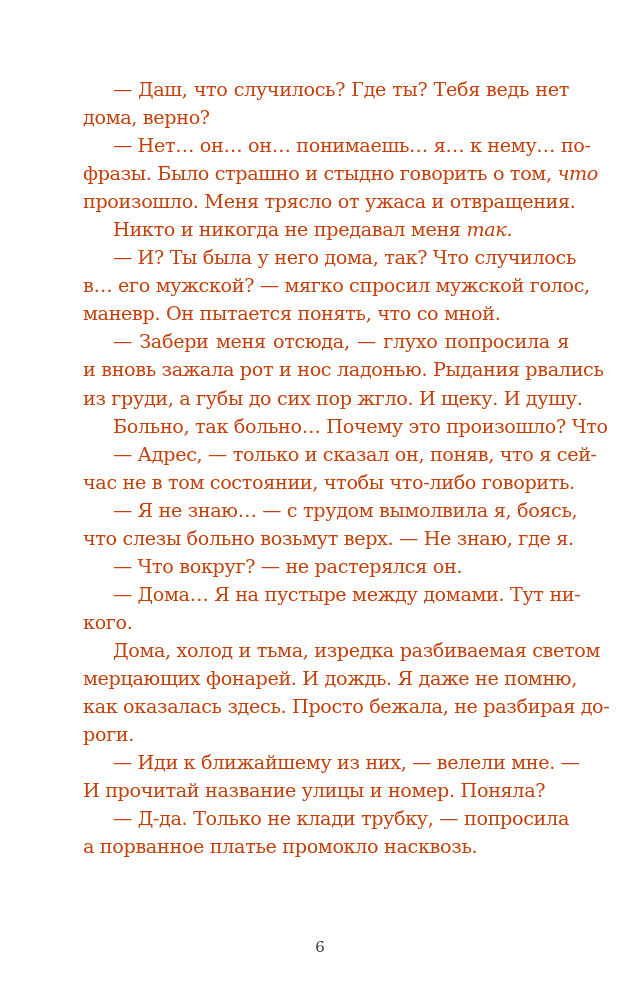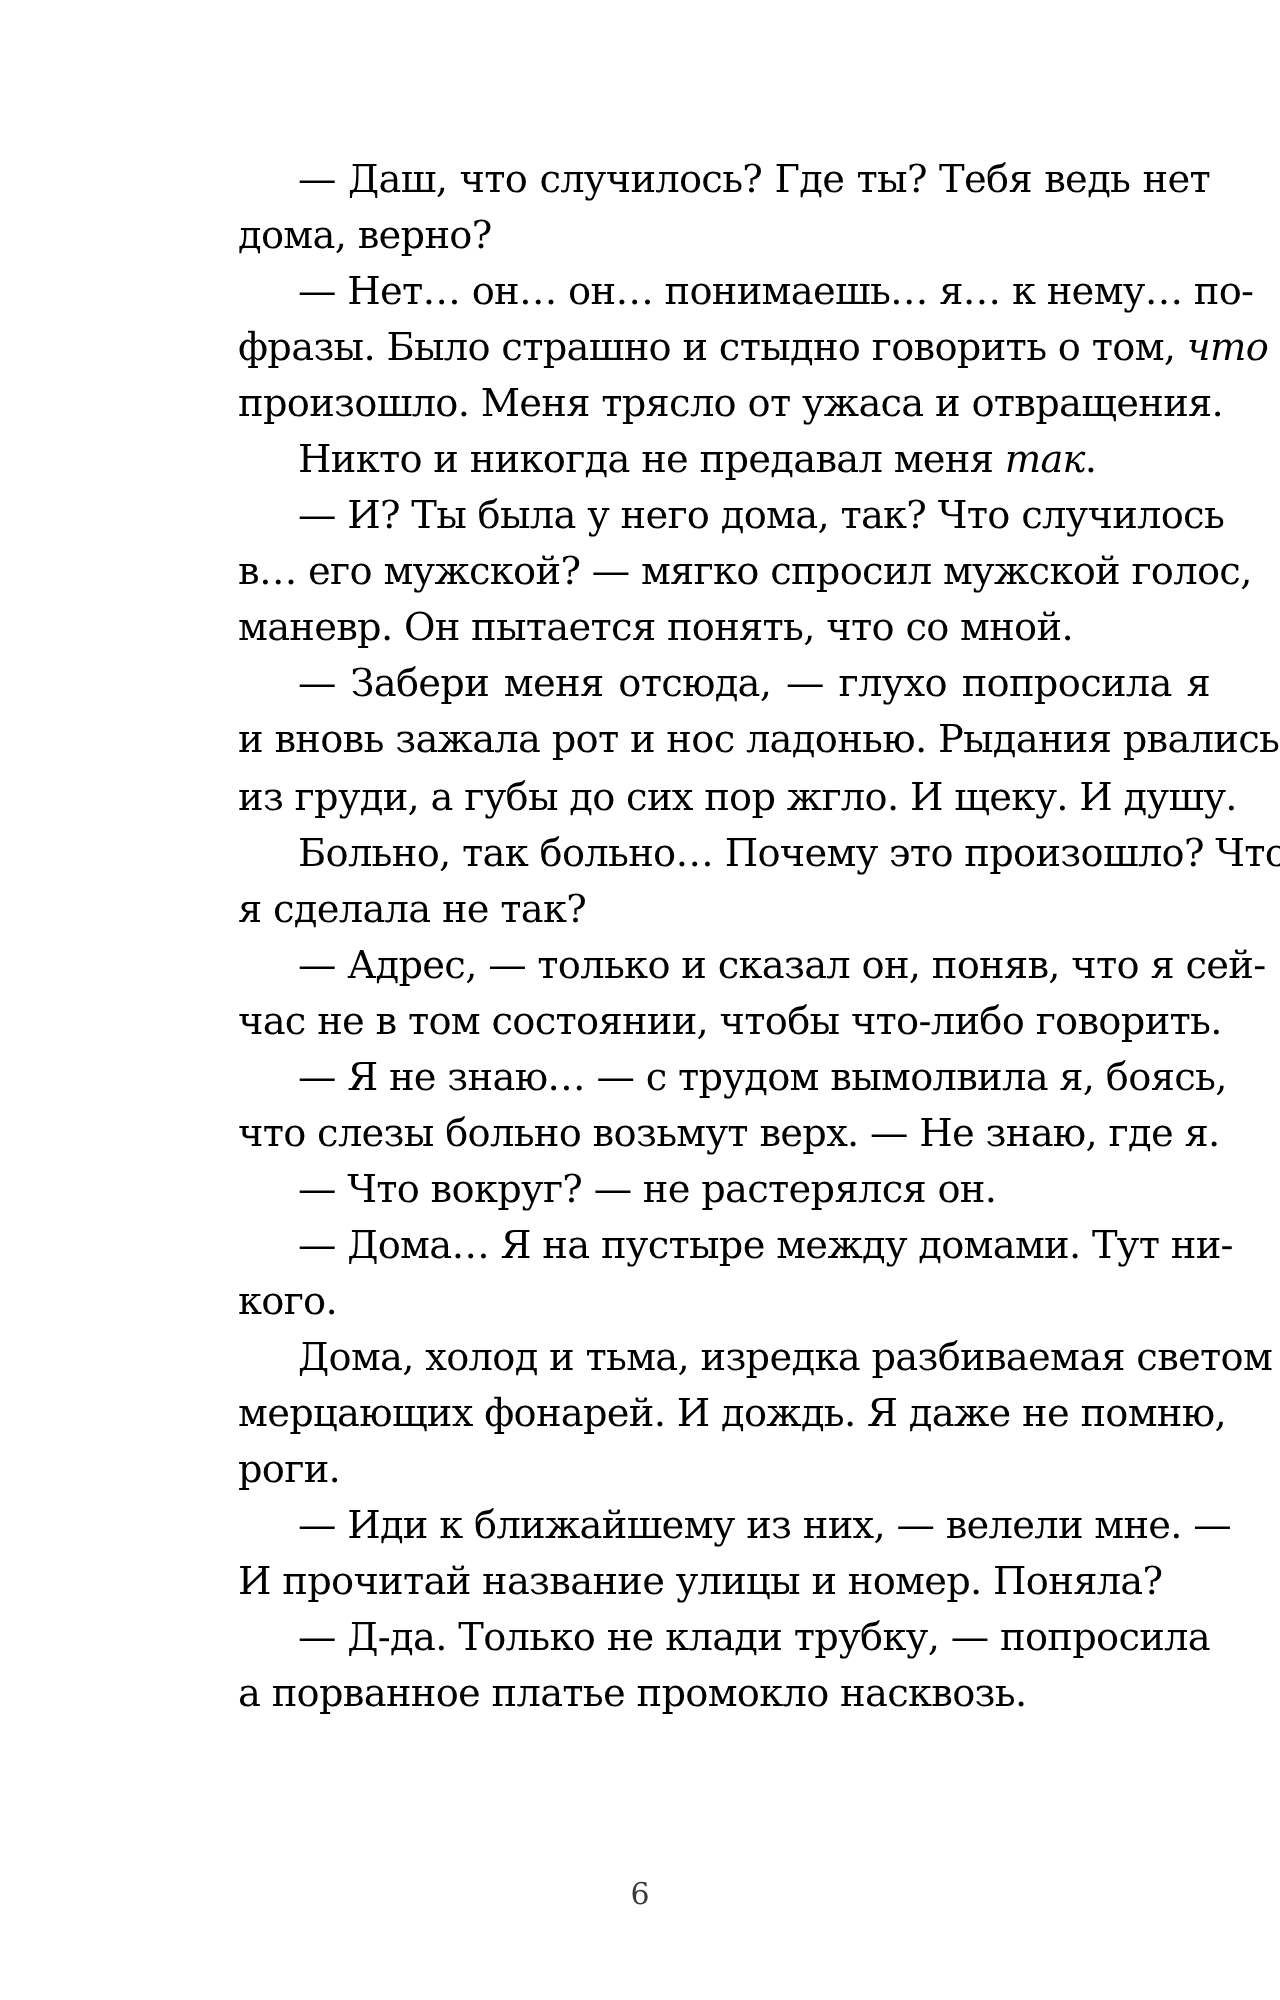--- a/index.html
+++ b/index.html
@@ -13,22 +13,21 @@
       position: relative;
       overflow: hidden;
     }
     .page {
       position: absolute;
       left: 83px;
       top: 76px;
       width: 486px;
       font-family: "DejaVu Serif", "Liberation Serif", serif;
       font-size: 19.2px;
-      color: #000000;
-      margin-left: 36px;
+      color: #c2410c;
     }
     .line {
       display: block;
       height: 28.05px;
       line-height: 28.05px;
       white-space: nowrap;
       text-align: justify;
       text-align-last: justify;
       letter-spacing: -0.35px;
     }
@@ -67,35 +66,35 @@
 
   <span class="line indent">— И? Ты была у него дома, так? Что случилось</span>
   <span class="line">в… его мужской? — мягко спросил мужской голос,</span>
   <span class="line last">маневр. Он пытается понять, что со мной.</span>
 
   <span class="line indent">— Забери меня отсюда, — глухо попросила я</span>
   <span class="line">и вновь зажала рот и нос ладонью. Рыдания рвались</span>
   <span class="line last">из груди, а губы до сих пор жгло. И щеку. И душу.</span>
 
   <span class="line indent">Больно, так больно… Почему это произошло? Что</span>
-  <span class="line last">я сделала не так?</span>
 
   <span class="line indent">— Адрес, — только и сказал он, поняв, что я сей-</span>
   <span class="line last">час не в том состоянии, чтобы что-либо говорить.</span>
 
   <span class="line indent">— Я не знаю… — с трудом вымолвила я, боясь,</span>
   <span class="line last">что слезы больно возьмут верх. — Не знаю, где я.</span>
 
   <span class="line indent last">— Что вокруг? — не растерялся он.</span>
 
   <span class="line indent">— Дома… Я на пустыре между домами. Тут ни-</span>
   <span class="line last">кого.</span>
 
   <span class="line indent">Дома, холод и тьма, изредка разбиваемая светом</span>
   <span class="line">мерцающих фонарей. И дождь. Я даже не помню,</span>
+  <span class="line">как оказалась здесь. Просто бежала, не разбирая до-</span>
   <span class="line last">роги.</span>
 
   <span class="line indent">— Иди к ближайшему из них, — велели мне. —</span>
   <span class="line last">И прочитай название улицы и номер. Поняла?</span>
 
   <span class="line indent">— Д-да. Только не клади трубку, — попросила</span>
   <span class="line last">а порванное платье промокло насквозь.</span>
 
 
 </div>

